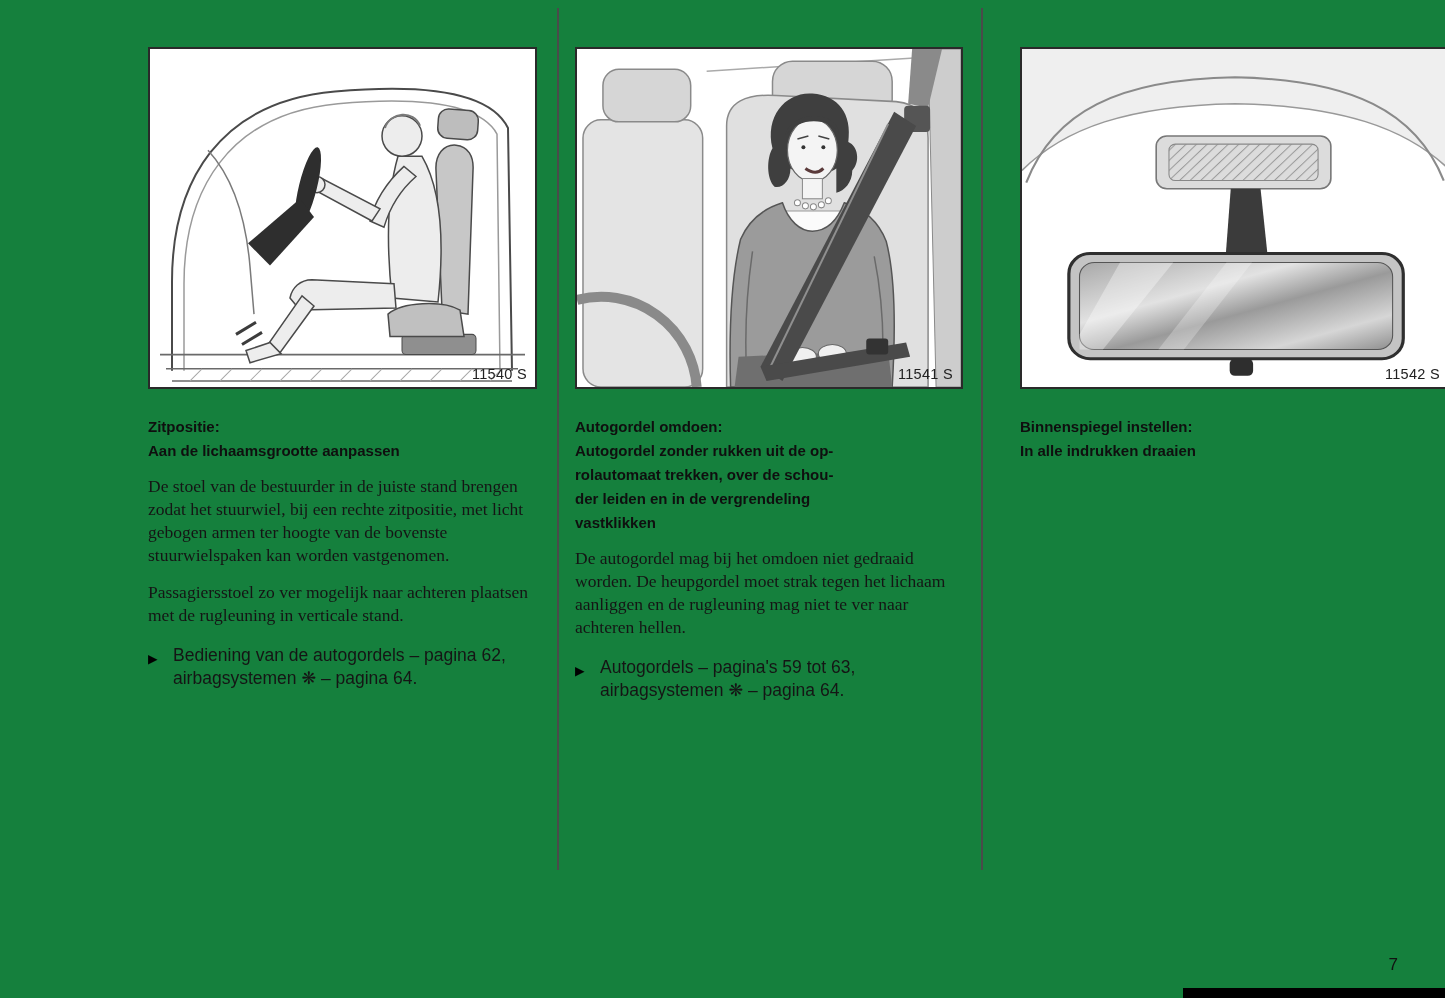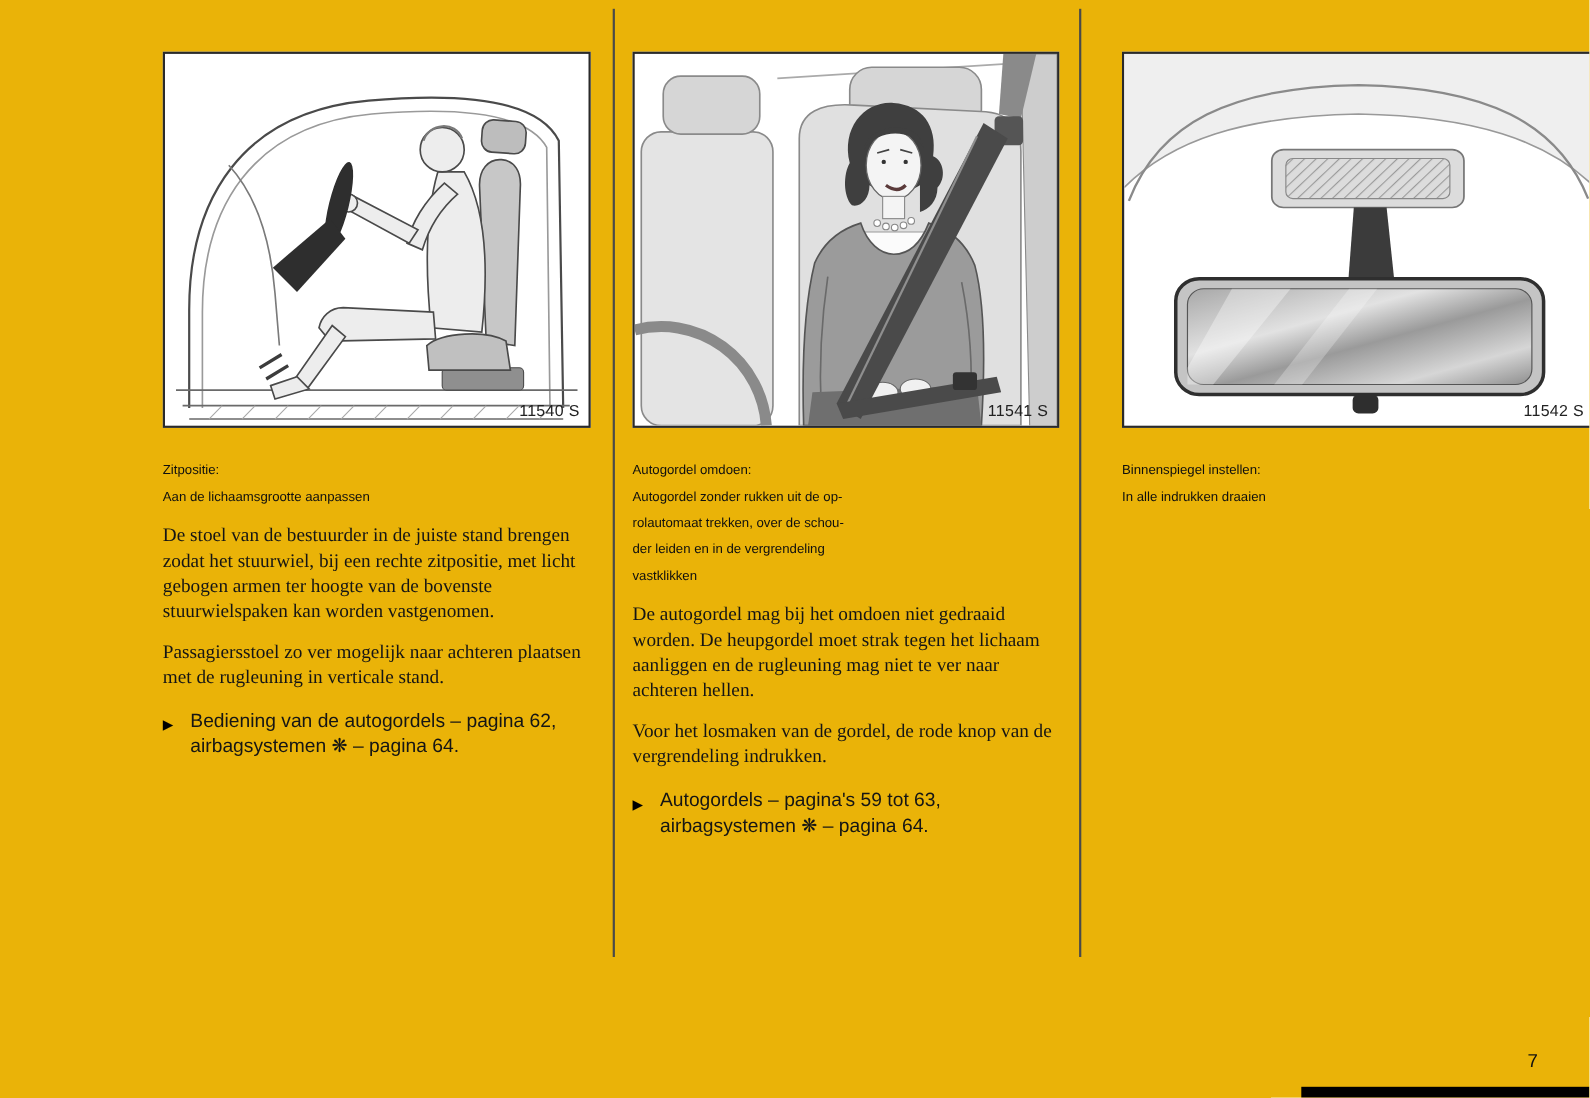--- a/index.html
+++ b/index.html
@@ -1,30 +1,30 @@
 <!DOCTYPE html>
 <html><head>
 <meta charset="utf-8">
 <style>
   html,body { margin:0; padding:0; background:#ffffff; }
   .page {
-    position:relative; width:1445px; height:998px; background:#eab308;
+    position:relative; width:1445px; height:998px; background:#15803d;
     font-family:"Liberation Sans", sans-serif; color:#151515; overflow:hidden;
   }
   .col { position:absolute; top:47px; }
   .fig {
     position:relative; margin:0; border:2px solid #2a2a2a; height:338px;
     background:#ffffff; overflow:hidden;
   }
   .fig svg { position:absolute; inset:0; width:100%; height:100%; }
   .figcap {
     position:absolute; right:8px; bottom:5px; font-size:14.5px; color:#222;
     letter-spacing:0.3px;
   }
-  .hd { margin:26px 0 12px 0; font-size:12px; font-weight:normal; line-height:24px; color:#0f0f0f; }
+  .hd { margin:26px 0 12px 0; font-size:15px; font-weight:bold; line-height:24px; color:#0f0f0f; }
   .hl { display:block; }
   .body { margin:0 0 14px 0; font-size:17.5px; line-height:23px;font-family:Liberation Serif, serif; }
   .bullet { position:relative; margin-top:17px; padding-left:25px; font-size:17.5px; line-height:23px; }
   .marker { position:absolute; left:0; top:4px; font-size:12.5px; color:#000; }
   .vdiv { position:absolute; top:8px; height:862px; width:1.5px; background:#4a4a4a; }
   .page-number { position:absolute; right:47px; bottom:23px; font-size:17px; color:#111; }
   .edge-bar { position:absolute; right:0; bottom:0; width:262px; height:10px; background:#000; }
 </style>
 </head>
 <body>
@@ -130,21 +130,20 @@
     </figure>
 
     <h2 class="hd">
       <span class="hl">Autogordel omdoen:</span>
       <span class="hl">Autogordel zonder rukken uit de op-</span>
       <span class="hl">rolautomaat trekken, over de schou-</span>
       <span class="hl">der leiden en in de vergrendeling</span>
       <span class="hl">vastklikken</span>
     </h2>
     <p class="body">De autogordel mag bij het omdoen niet gedraaid worden. De heupgordel moet strak tegen het lichaam aanliggen en de rugleuning mag niet te ver naar achteren hellen.</p>
-    <p class="body">Voor het losmaken van de gordel, de rode knop van de vergrendeling indrukken.</p>
     <div class="bullet">
       <span class="marker">▶</span>
       <span>Autogordels – pagina's 59 tot 63, airbagsystemen ❋ – pagina 64.</span>
     </div>
   </div>
 
   <div class="vdiv" style="left:981px;"></div>
 
   <div class="col" style="left:1000px; width:430px;margin-left:20px;">
     <figure class="fig">

